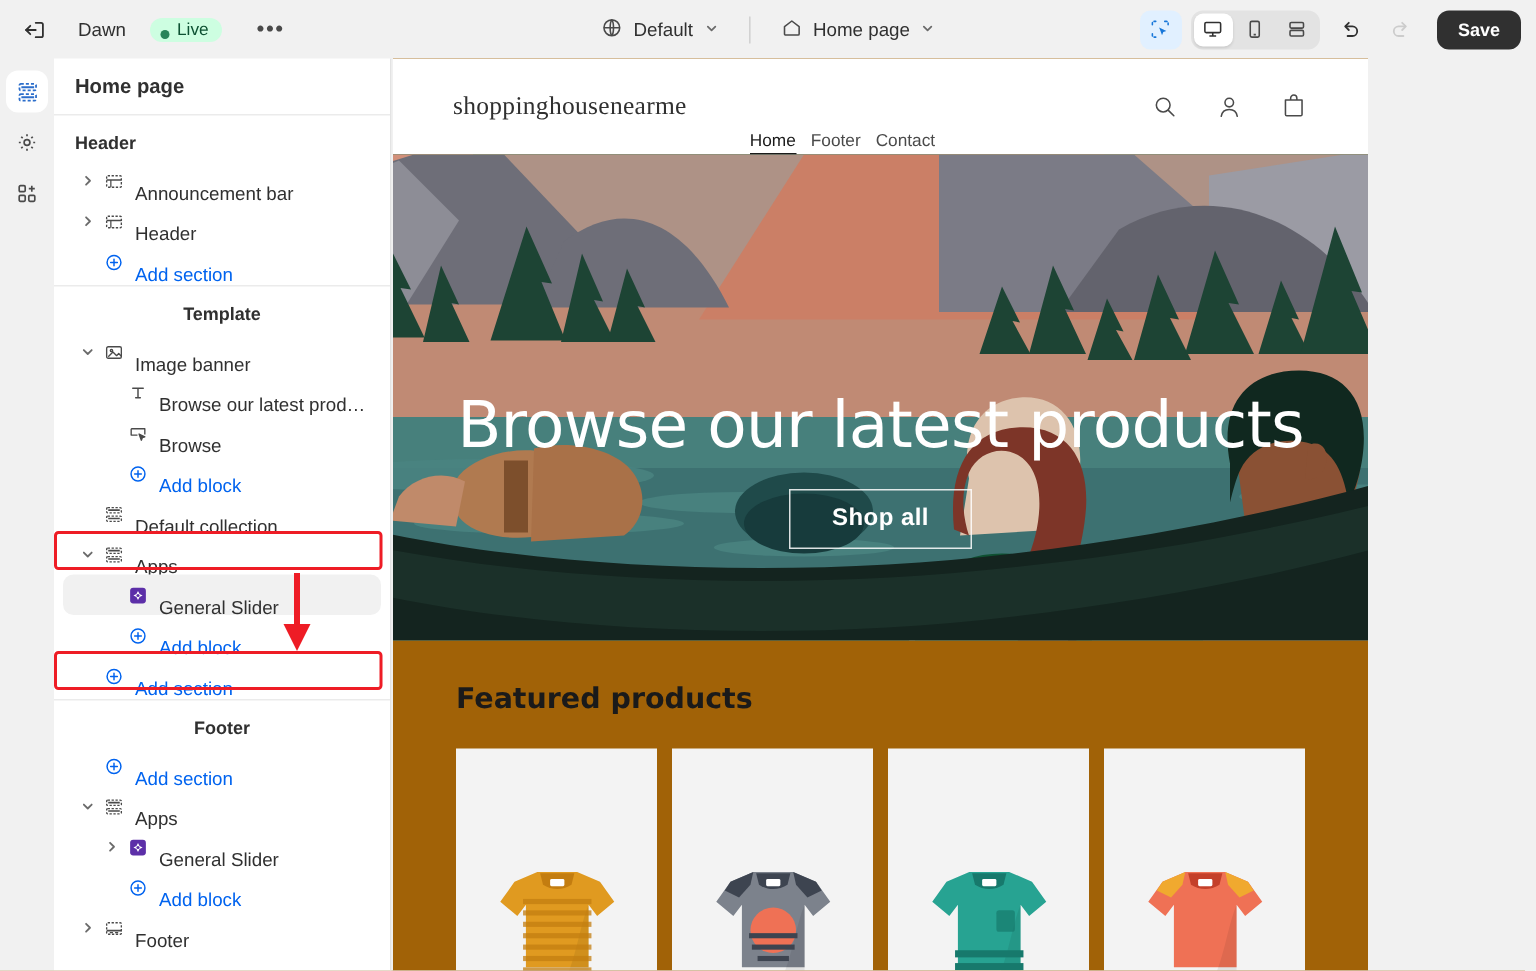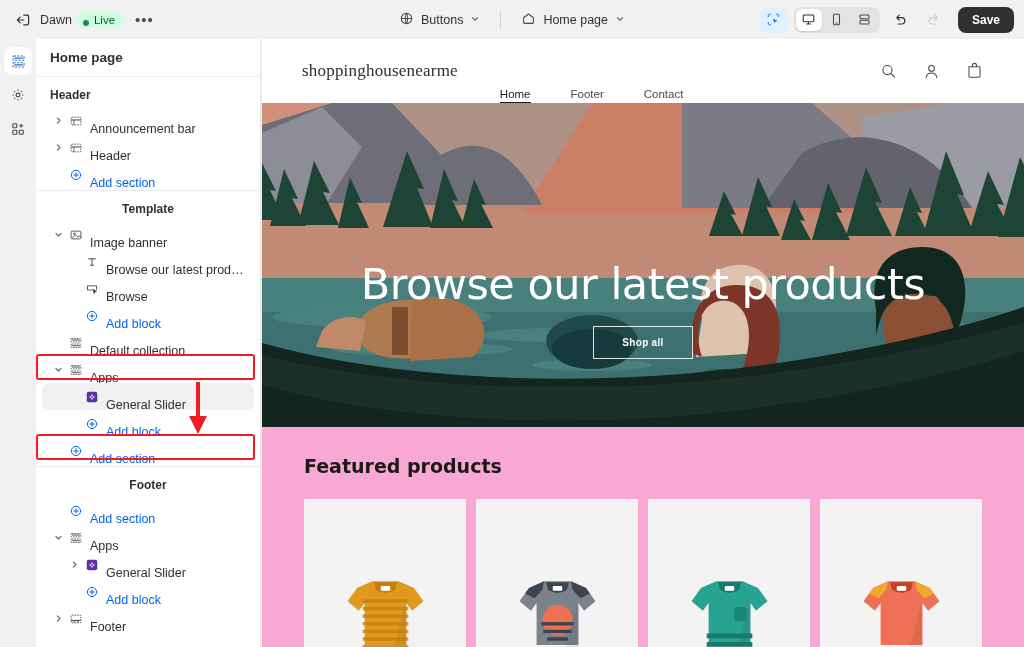--- a/index.html
+++ b/index.html
@@ -9,21 +9,21 @@
     background: #f1f1f1;
     overflow: hidden;
   }
   .app { position: relative; width: 1024px; height: 647px; }
 
   
   .topbar {
     position: absolute; top: 0; left: 0; width: 1024px; height: 39px;
     background: #f1f1f1; display: flex; align-items: center;
   }
-  .tb-left { display: flex; align-items: center; gap: 4px; padding-left: 10px; }
+  .tb-left { display: flex; align-items: center; gap: 16px; padding-left: 10px; }
   .exit-btn {
     width: 26px; height: 26px; border-radius: 7px;
     display: flex; align-items: center; justify-content: center;
     cursor: pointer;
   }
   .theme-name { font-size: 12.5px; color: #303030; }
   .live-badge {
     display: flex; align-items: flex-end; gap: 5px;
     background: #cdfee1; color: #0c5132;
     border-radius: 9px; padding: 2px 9px 2px 7px;
@@ -125,48 +125,48 @@
 
   
   .anno-box {
     position: absolute; border: 2.5px solid #ee1c25;
     border-radius: 3px; pointer-events: none; z-index: 30;
   }
   .anno-arrow { position: absolute; z-index: 31; pointer-events: none; }
 
   
   .preview {
-    position: absolute; top: 39px; left: 262px; width: 762px; height: 608px;
-    background: #f9a8d4; overflow: hidden;
+    position: absolute; top: 39px; left: 262px; width: 650px; height: 608px;
+    background: #a16207; overflow: hidden;
   }
   .pv-header {
     height: 64px; display: flex; align-items: center;
     padding: 0 40px; gap: 26px; background: #ffffff;
   }
   .pv-logo { font-size: 17px; color: #303030; letter-spacing: .2px; font-family: "Liberation Serif", serif; }
-  .pv-nav { display: flex; align-items: center; gap: 40px; margin-left: 16px; margin-top: 48px; }
+  .pv-nav { display: flex; align-items: center; gap: 10px; margin-left: 16px; margin-top: 48px; }
   .pv-nav-link { font-size: 11.5px; color: #4a4a4a; cursor: pointer; padding-bottom: 2px; }
   .pv-nav-link.active { color: #1a1a1a; border-bottom: 1px solid #1a1a1a; }
   .pv-header-icons { margin-left: auto; display: flex; align-items: center; gap: 24px; }
   .pv-hicon { cursor: pointer; color: #4a4a4a; display: flex; }
 
   .hero { position: relative; height: 324px; overflow: hidden; background: #3d7171; }
   .hero svg { position: absolute; inset: 0; width: 100%; height: 100%; }
   .hero-content {
     position: absolute; left: 0; right: 0; top: 160px;
     display: flex; flex-direction: column; align-items: center; gap: 20px;
   }
   .hero-title {
     font-size: 43px; color: #ffffff; font-weight: 400;
     font-family: "DejaVu Sans", sans-serif; letter-spacing: -.5px;
     text-align: center; line-height: 1;
   }
   .hero-btn {
     border: 1px solid rgba(255,255,255,.85); color: #ffffff;
-    background: transparent; font-size: 10px; font-weight: 600;
+    background: transparent; font-size: 16px; font-weight: 600;
     padding: 10px 28px; cursor: pointer; letter-spacing: .3px;
   }
 
   .featured { padding: 28px 42px 0; }
   .featured-title { font-size: 19px; color: #1a1a1a; font-weight: 700; margin-bottom: 22px; font-family: "DejaVu Sans", sans-serif; }
   .product-grid { display: flex; gap: 10px; }
   .product-card {
     flex: 1; height: 230px; background: #f3f3f3;
     display: flex; align-items: center; justify-content: center;
   }
@@ -195,21 +195,21 @@
     </div>
 
     <div class="tb-center">
       <div class="selector">
         <span>
           <svg width="15" height="15" viewBox="0 0 20 20" fill="none" stroke="#4a4a4a" stroke-width="1.4">
             <circle cx="10" cy="10" r="7"></circle>
               <path d="M3 10h14M10 3c2 2.5 2 11.5 0 14M10 3c-2 2.5-2 11.5 0 14"></path>
           </svg>
         </span>
-        <span>Buttons</span>
+        <span>Default</span>
         <span>
           <svg width="10" height="10" viewBox="0 0 12 12" fill="none" stroke="#6b6b6b" stroke-width="1.4" stroke-linecap="round" stroke-linejoin="round">
               <path d="M3 4.5 6 7.5 9 4.5"></path>
             </svg>
         </span>
       </div>
       <div class="tb-divider"></div>
       <div class="selector">
         <span>
           <svg width="15" height="15" viewBox="0 0 20 20" fill="none" stroke="#4a4a4a" stroke-width="1.4" stroke-linejoin="round">

